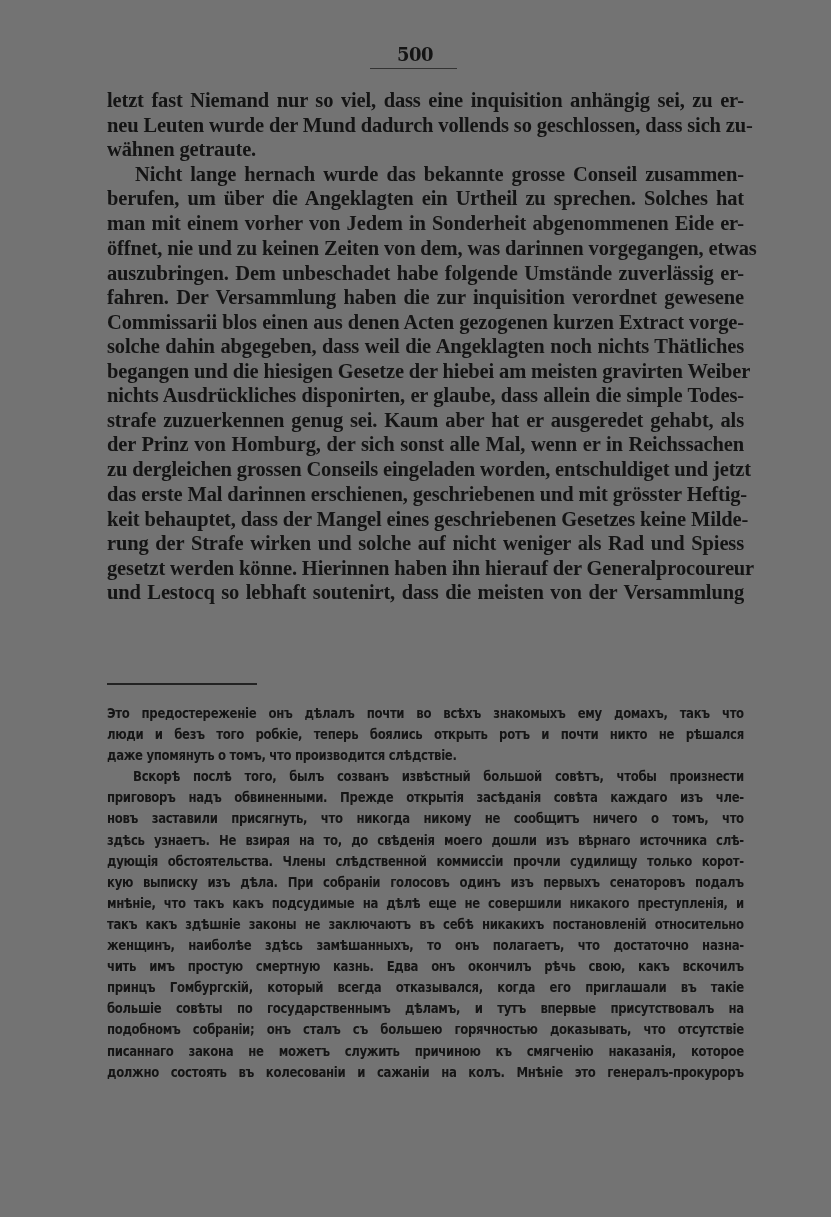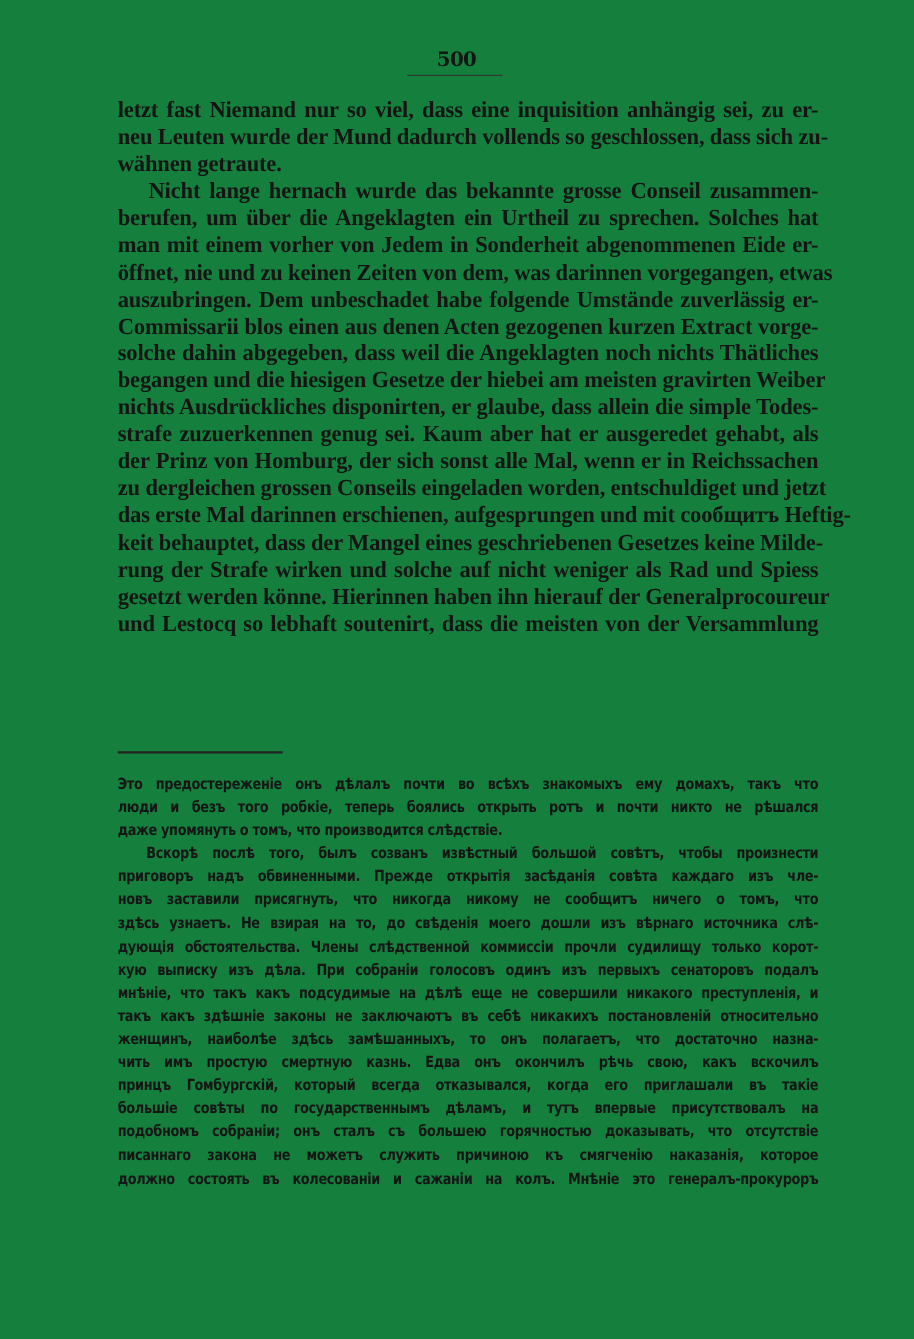--- a/index.html
+++ b/index.html
@@ -11,21 +11,21 @@
       width: 831px;
       height: 1217px;
       position: relative;
       overflow: hidden;
       color: #141414;
     }
     .page {
       position: absolute;
       left: 0; top: 0;
       width: 831px; height: 1217px;
-      background: #15803d;
+      background: #737373;
     }
     .page-number {
       position: absolute;
       left: 370px;
       top: 44px;
       width: 90px;
       text-align: center;
       font-family: "DejaVu Serif", serif;
       font-weight: bold;
       font-size: 18px;
@@ -120,28 +120,29 @@
       <span class="line">letzt fast Niemand nur so viel, dass eine inquisition anhängig sei, zu er-</span>
       <span class="line">neu Leuten wurde der Mund dadurch vollends so geschlossen, dass sich zu-</span>
       <span class="line last">wähnen getraute.</span>
     </p>
     <p>
       <span class="line indent">Nicht lange hernach wurde das bekannte grosse Conseil zusammen-</span>
       <span class="line">berufen, um über die Angeklagten ein Urtheil zu sprechen. Solches hat</span>
       <span class="line">man mit einem vorher von Jedem in Sonderheit abgenommenen Eide er-</span>
       <span class="line">öffnet, nie und zu keinen Zeiten von dem, was darinnen vorgegangen, etwas</span>
       <span class="line">auszubringen. Dem unbeschadet habe folgende Umstände zuverlässig er-</span>
+      <span class="line">fahren. Der Versammlung haben die zur inquisition verordnet gewesene</span>
       <span class="line">Commissarii blos einen aus denen Acten gezogenen kurzen Extract vorge-</span>
       <span class="line">solche dahin abgegeben, dass weil die Angeklagten noch nichts Thätliches</span>
       <span class="line">begangen und die hiesigen Gesetze der hiebei am meisten gravirten Weiber</span>
       <span class="line">nichts Ausdrückliches disponirten, er glaube, dass allein die simple Todes-</span>
       <span class="line">strafe zuzuerkennen genug sei. Kaum aber hat er ausgeredet gehabt, als</span>
       <span class="line">der Prinz von Homburg, der sich sonst alle Mal, wenn er in Reichssachen</span>
       <span class="line">zu dergleichen grossen Conseils eingeladen worden, entschuldiget und jetzt</span>
-      <span class="line">das erste Mal darinnen erschienen, aufgesprungen und mit сообщитъ Heftig-</span>
+      <span class="line">das erste Mal darinnen erschienen, geschriebenen und mit grösster Heftig-</span>
       <span class="line">keit behauptet, dass der Mangel eines geschriebenen Gesetzes keine Milde-</span>
       <span class="line">rung der Strafe wirken und solche auf nicht weniger als Rad und Spiess</span>
       <span class="line">gesetzt werden könne. Hierinnen haben ihn hierauf der Generalprocoureur</span>
       <span class="line">und Lestocq so lebhaft soutenirt, dass die meisten von der Versammlung</span>
     </p>
   </div>
 
   <div class="footnote-rule"></div>
 
   <div class="footnote">

